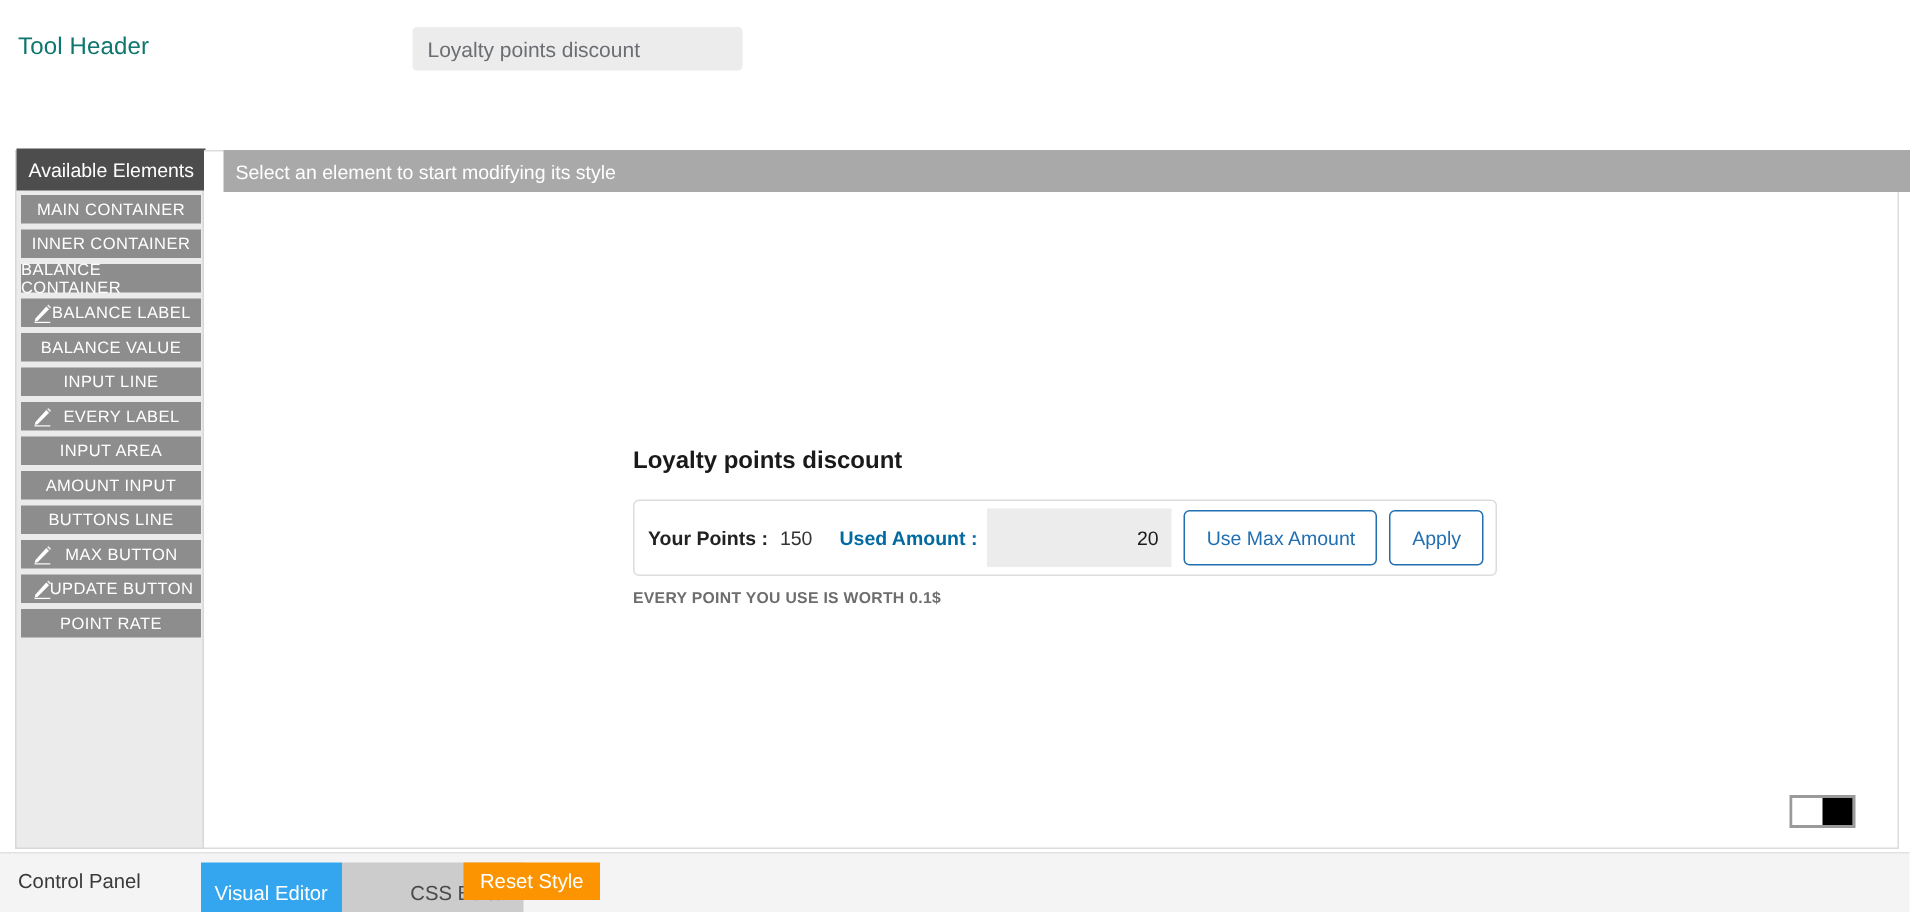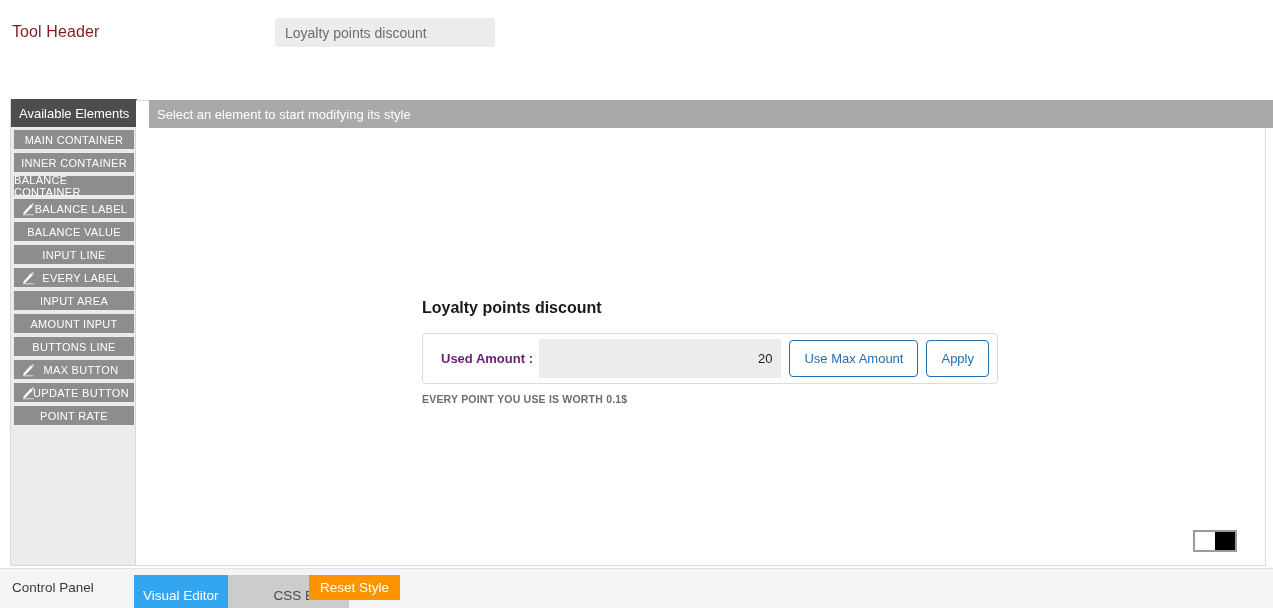--- a/index.html
+++ b/index.html
@@ -17,21 +17,21 @@
     left: 0; top: 0;
     width: 1273px; height: 68px;
     background: #ffffff;
     display: flex;
     align-items: center;
   }
   .tool-header-label {
     position: absolute;
     left: 12px; top: 23px;
     font-size: 16px;
-    color: #7f1d1d;
+    color: #0f766e;
     letter-spacing: 0.1px;
   }
   .tool-header-input {
     position: absolute;
     left: 275px; top: 18px;
     width: 220px; height: 29px;
     background: #ececec;
     border: none;
     border-radius: 3px;
     padding: 0 10px;
@@ -159,21 +159,21 @@
   }
   .input-line {
     display: flex;
     align-items: stretch;
     flex: 1;
     min-width: 0;
   }
   .input-label {
     font-size: 13px;
     font-weight: bold;
-    color: #701a75;
+    color: #0369a1;
     display: flex;
     align-items: center;
     padding: 0 6px 0 18px;
     white-space: nowrap;
   }
   .input-area {
     flex: 1;
     min-width: 0;
     display: flex;
     align-items: center;
@@ -351,20 +351,24 @@
       </div>
   </div>
 
   <div class="canvas-panel">
     <div class="canvas-topbar">Select an element to start modifying its style</div>
 
     <div class="widget">
       <div class="widget-title">Loyalty points discount</div>
 
       <div class="widget-box">
+        <div class="balance-container">
+          <span class="balance-label">Your Points :</span>
+          <span class="balance-value">150</span>
+        </div>
 
         <div class="input-line">
           <span class="input-label">Used Amount :</span>
           <div class="input-area">
             <input class="amount-input" type="text" value="20" style="">
           </div>
         </div>
 
         <div class="buttons-line">
           <button class="wbtn">Use Max Amount</button>

